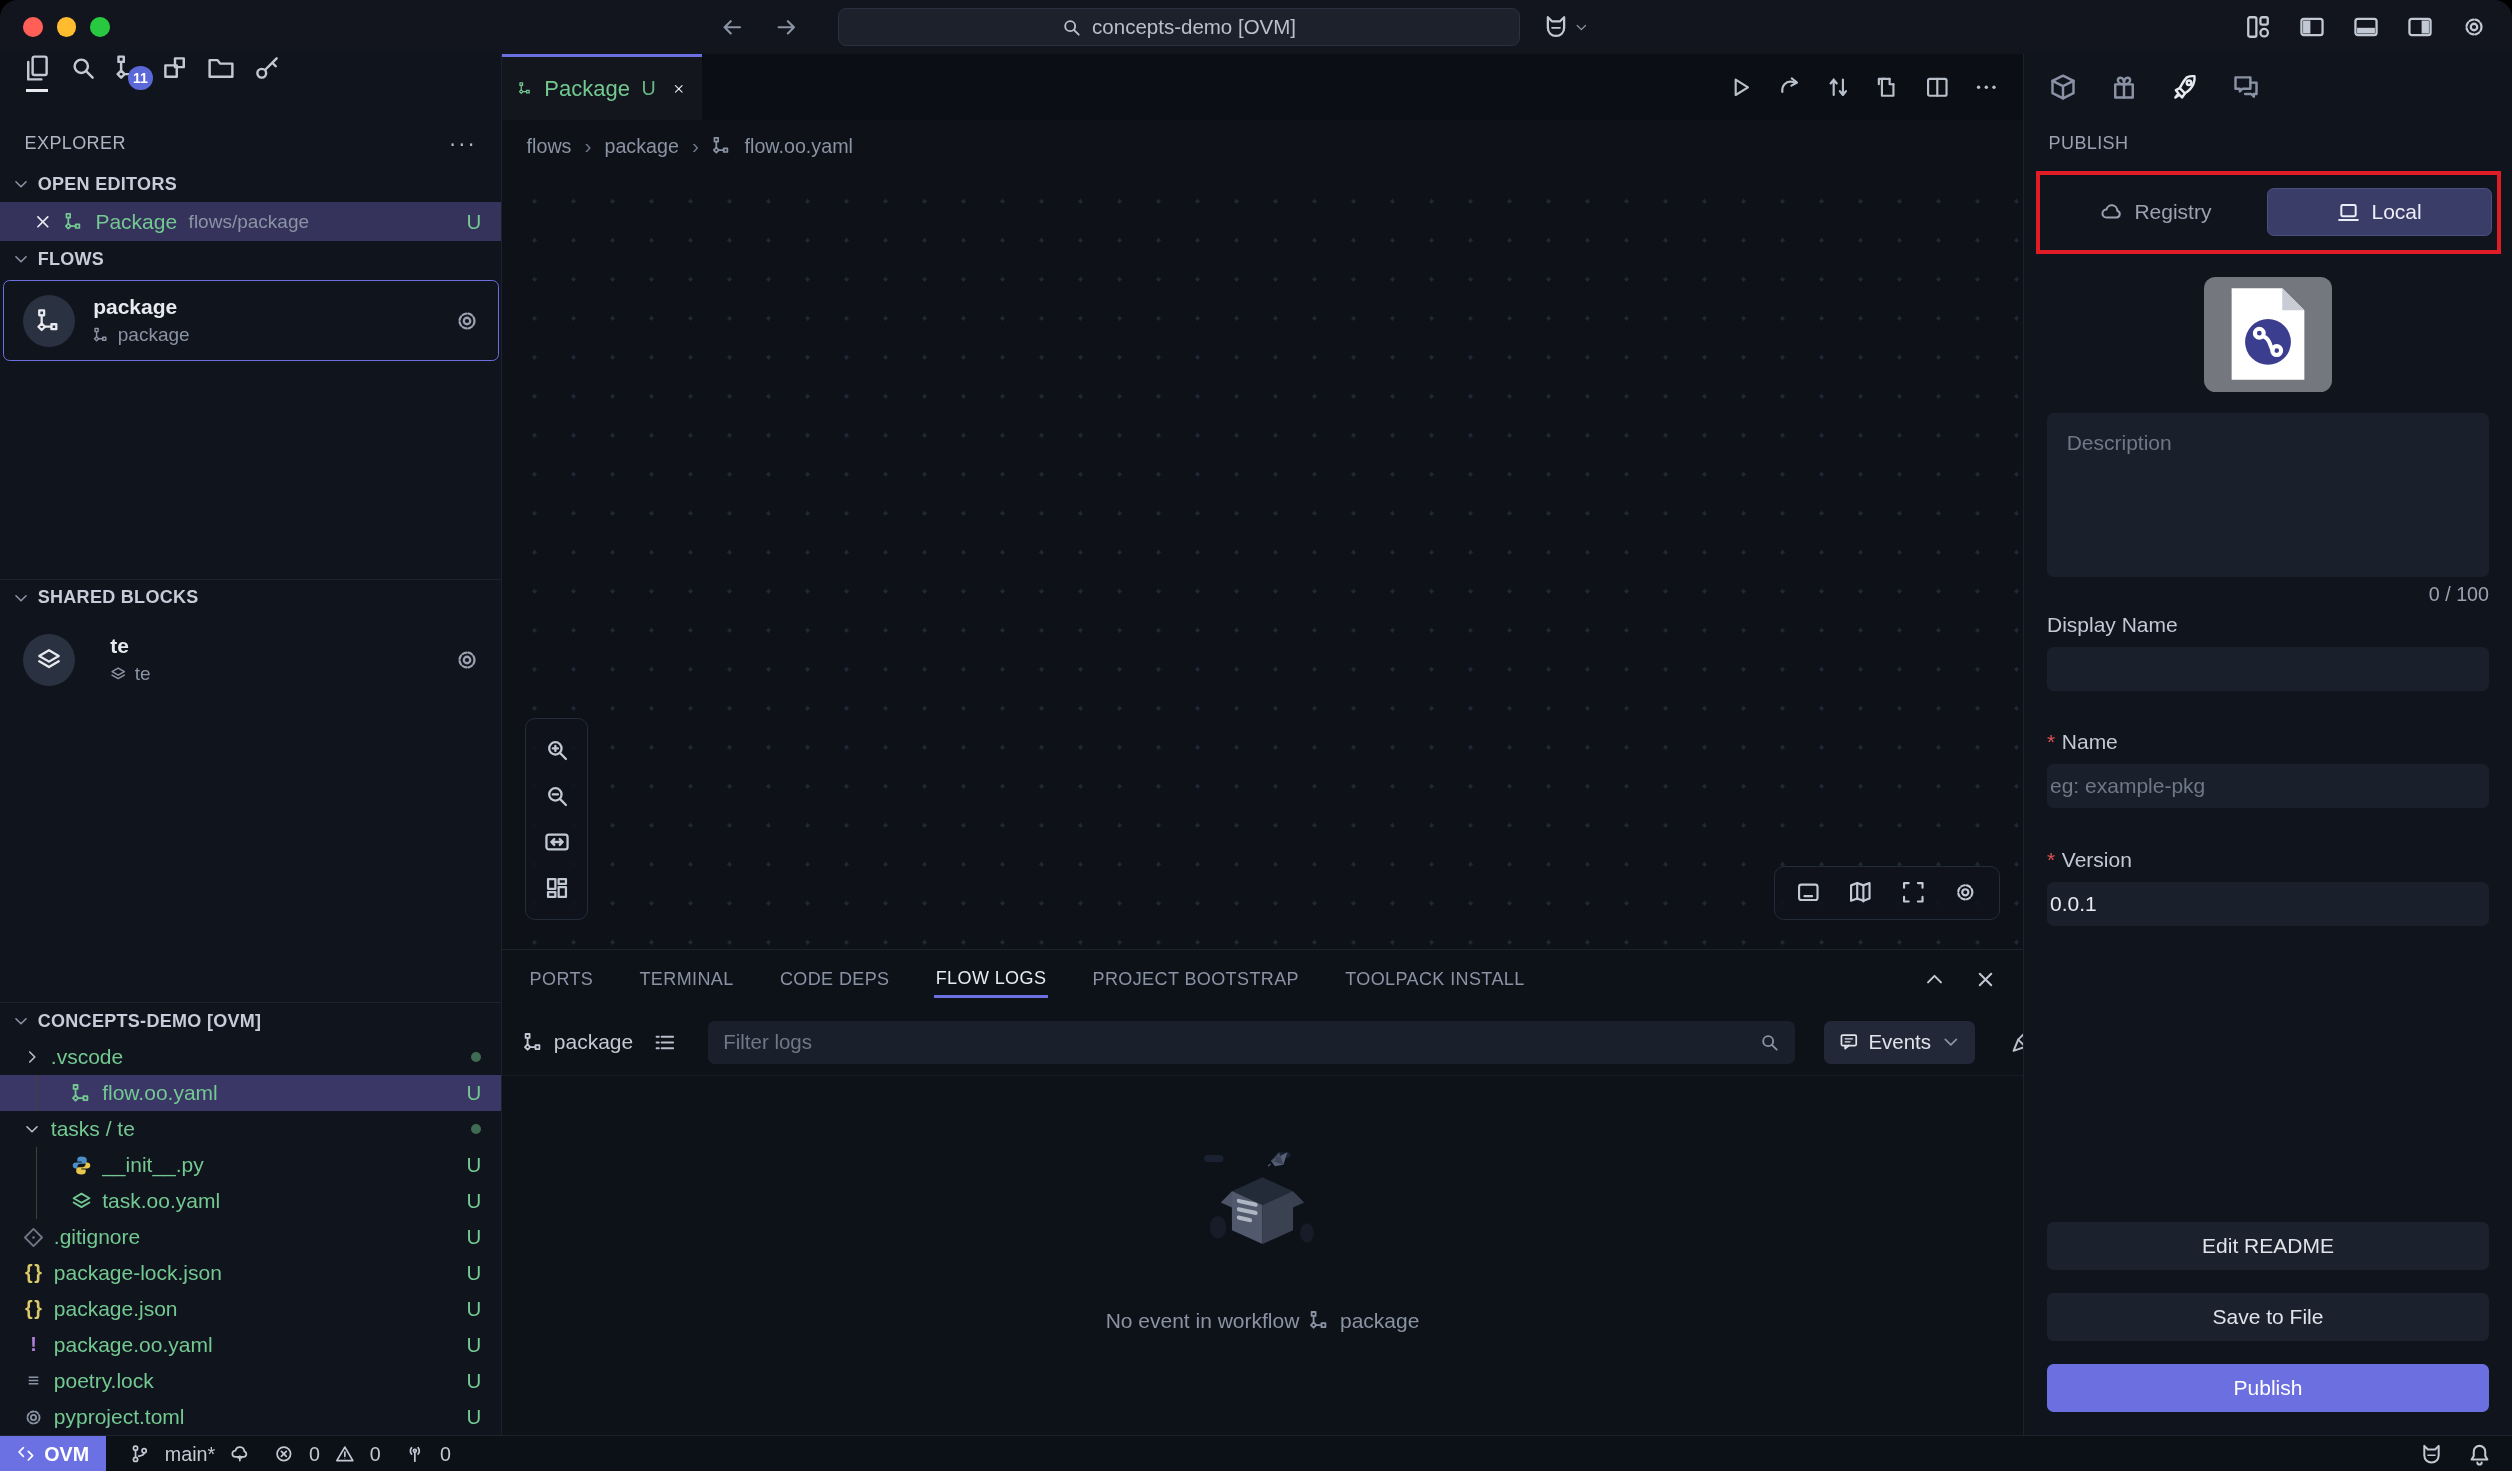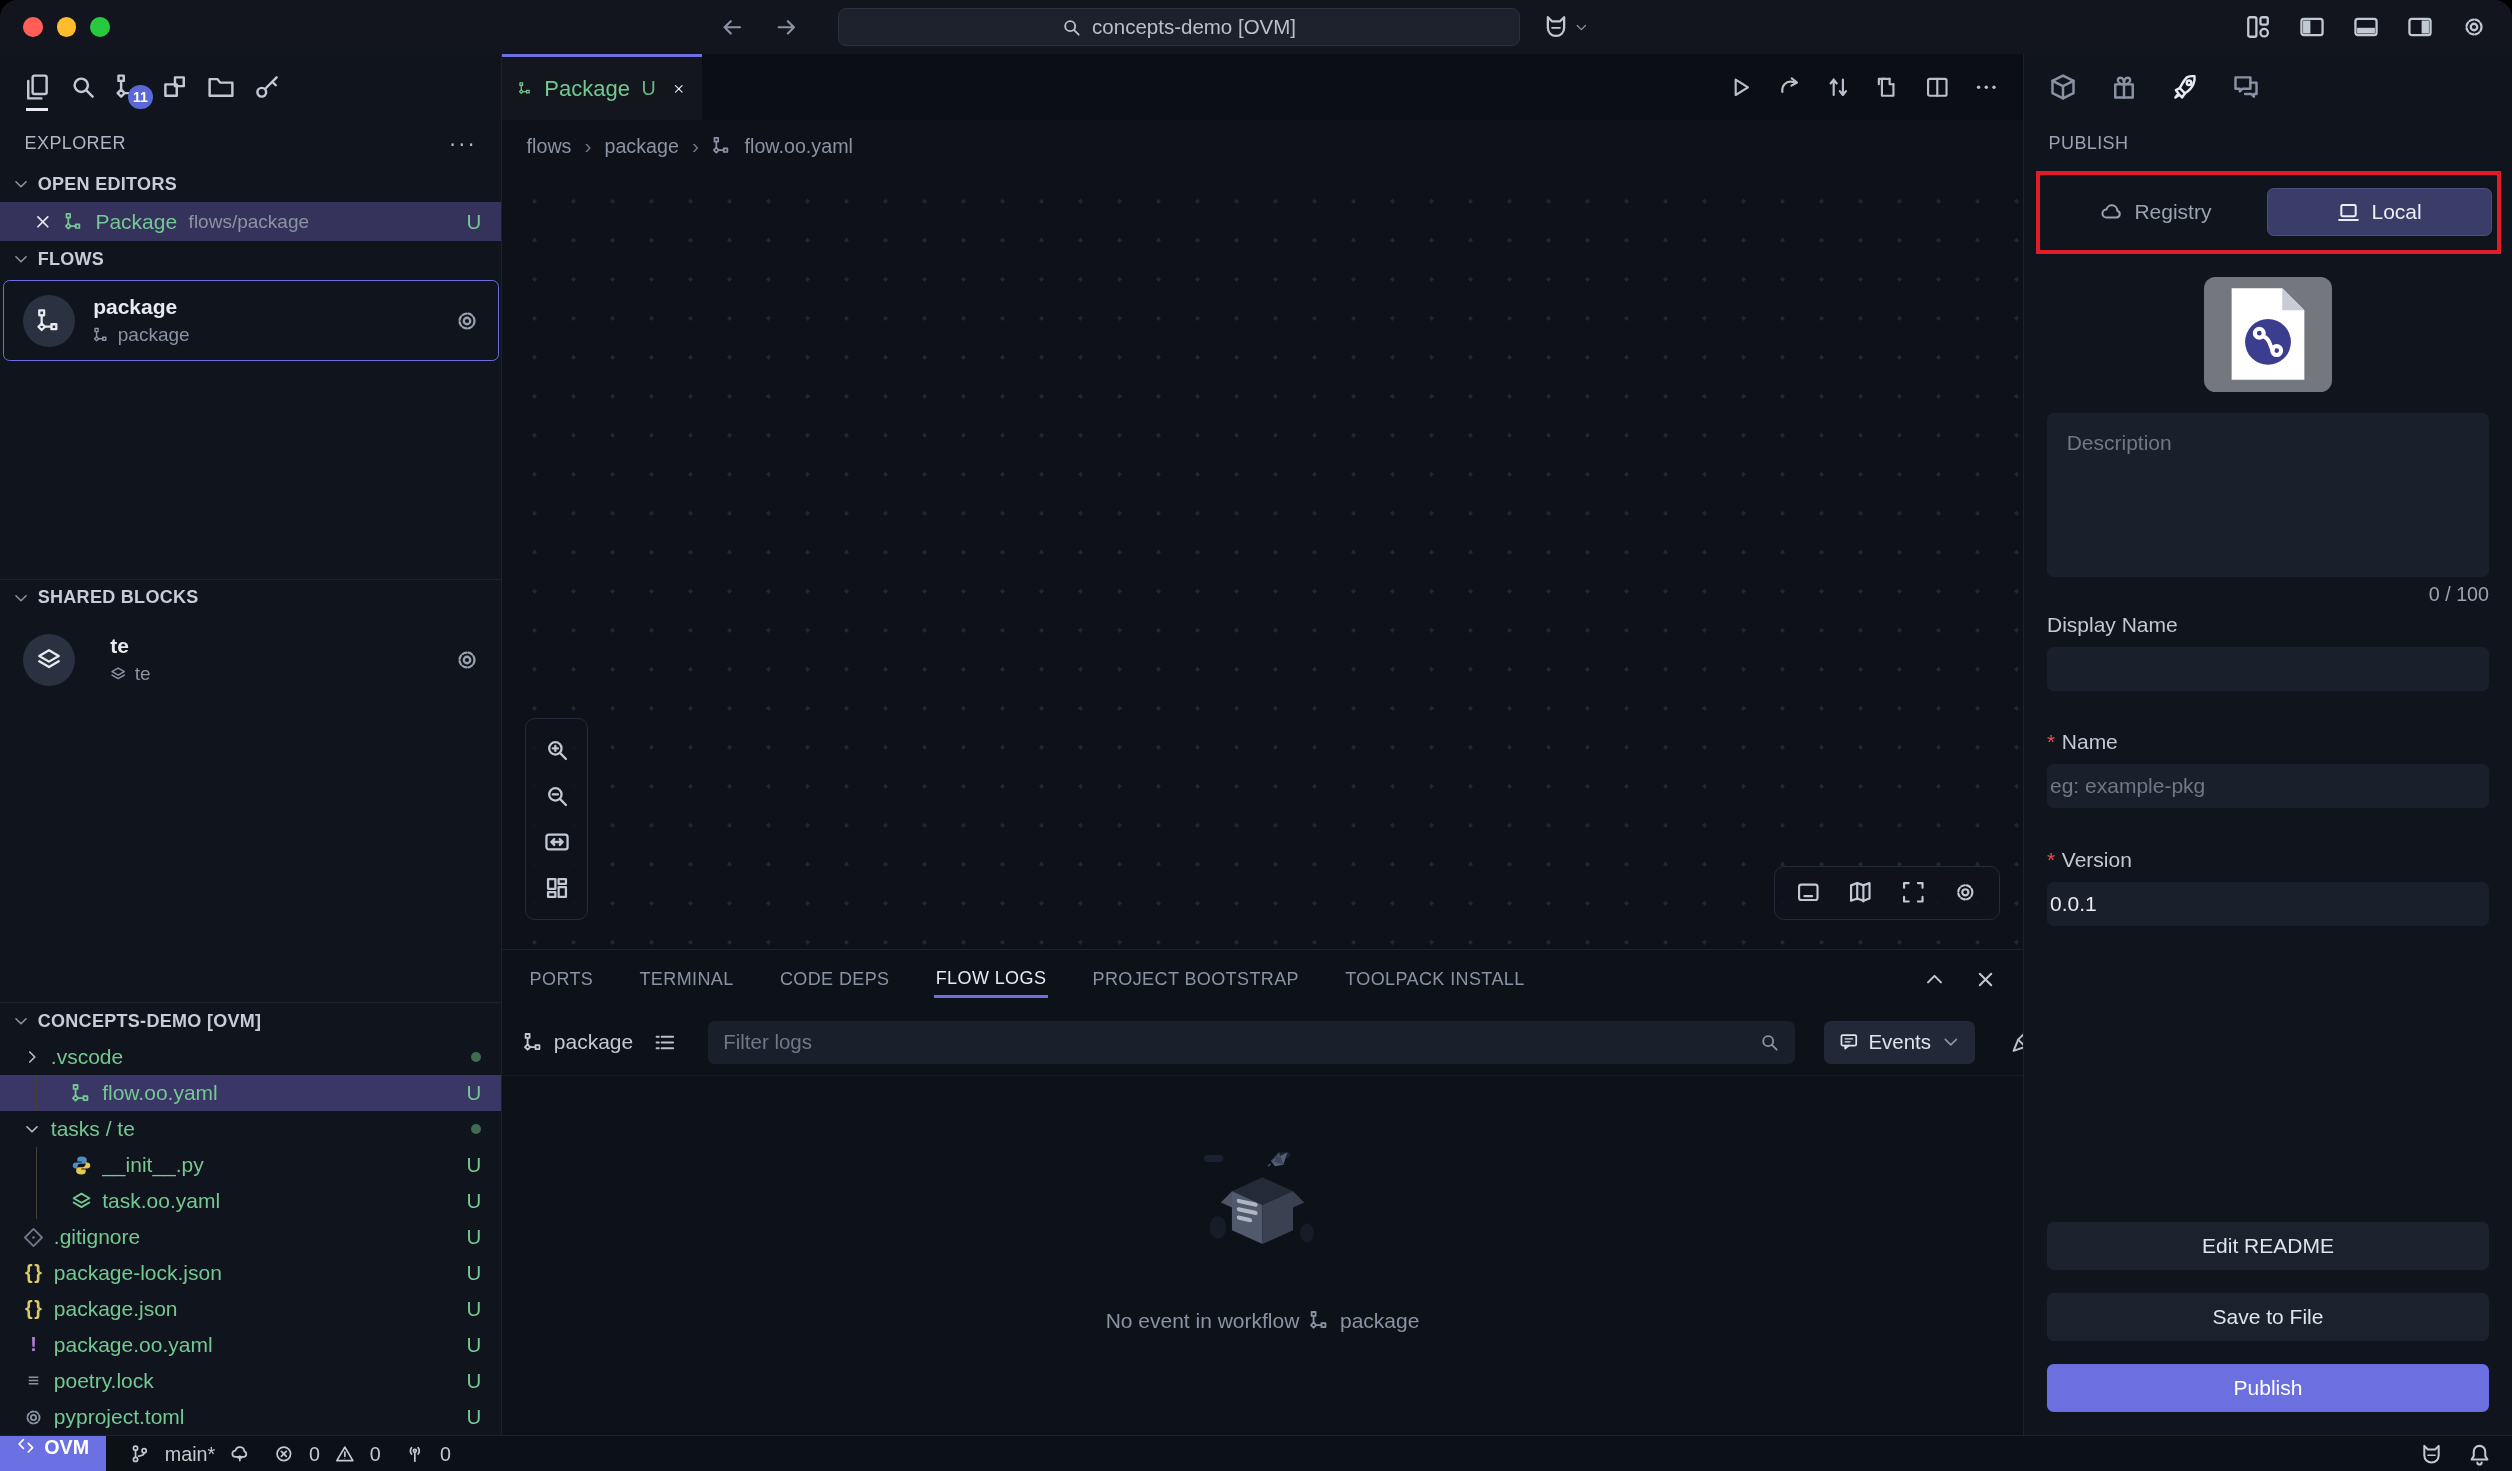--- a/index.html
+++ b/index.html
@@ -22,21 +22,21 @@
   .catmenu svg.cat{width:26px;height:26px;}
   .catmenu svg.chev{width:14.7px;height:14.7px;color:#8a93a3;}
   .winicons{margin-left:auto;display:flex;gap:28px;padding-right:24.6px;color:#c3c9d4;}
   .winicons svg{width:26px;height:26px;}
 
   
   .workspace{flex:1;display:flex;min-height:0;}
 
   
   .sidebar{width:501px;flex:0 0 501px;background:#10141d;border-right:0.8px solid #1c212d;display:flex;flex-direction:column;}
-  .activityrow{height:66px;flex:0 0 66px;display:flex;align-items:center;gap:18px;padding:0 23px;color:#c3c9d4;text-decoration:underline;}
+  .activityrow{height:66px;flex:0 0 66px;display:flex;gap:18px;padding:0 23px;color:#c3c9d4;text-decoration:underline;}
   .act{position:relative;width:28px;height:28px;}
   .act svg{width:28px;height:28px;}
   .act.active:after{content:"";position:absolute;left:3.3px;right:3.3px;bottom:-9.8px;height:2.5px;background:#e8eaf0;}
   .badge{position:absolute;right:-9.8px;bottom:-8.2px;min-width:24.6px;height:24.6px;border-radius:12.3px;background:#5a68d8;
          color:#fff;font-size:14px;display:flex;align-items:center;justify-content:center;font-weight:bold;}
   .exp-head{height:46px;display:flex;align-items:center;justify-content:space-between;padding:0 24.6px;
             color:#aeb6c4;font-size:18px;letter-spacing:0.4px;}
   .exp-head .dots{color:#aeb6c4;font-size:23px;letter-spacing:1.6px;}
   .sec-head{height:36px;display:flex;align-items:center;gap:8.2px;padding-left:11.5px;color:#c6ccd8;
             font-size:18px;font-weight:bold;letter-spacing:0.3px;}
@@ -148,21 +148,21 @@
           font-size:21px;color:#e8eaf0;font-family:inherit;width:100%;box-sizing:border-box;}
   .finput::placeholder{color:#6f7887;}
   .gap40{height:33px;}
   .rspacer{flex:1;}
   .rbtn{height:48px;border-radius:6.6px;background:#1c222d;color:#dfe3ea;font-size:21px;display:flex;
         align-items:center;justify-content:center;margin:0 23px 23px 23px;}
   .rbtn.primary{background:#6b6fe0;color:#fff;}
 
   
   .statusbar{height:36px;flex:0 0 36px;background:#0c1017;border-top:0.8px solid #1c212d;display:flex;align-items:center;font-size:19.7px;}
-  .sb-remote{height:100%;background:#6b70e2;color:#fff;display:flex;gap:8.2px;padding:0 16.4px;font-weight:bold;}
+  .sb-remote{height:100%;background:#6b70e2;color:#fff;display:flex;align-items:center;gap:8.2px;padding:0 16.4px;font-weight:bold;}
   .sb-remote svg{width:19.7px;height:19.7px;}
   .sb-item{display:flex;align-items:center;gap:15px;color:#c3c9d4;margin-left:24.6px;}
   .sb-item svg{width:19.7px;height:19.7px;}
   .sb-right{margin-left:auto;display:flex;gap:24.6px;padding-right:21px;color:#c3c9d4;}
   .sb-right svg{width:23px;height:23px;}
 </style>
 </head>
 <body>
 
 <svg width="0" height="0" style="position:absolute">

